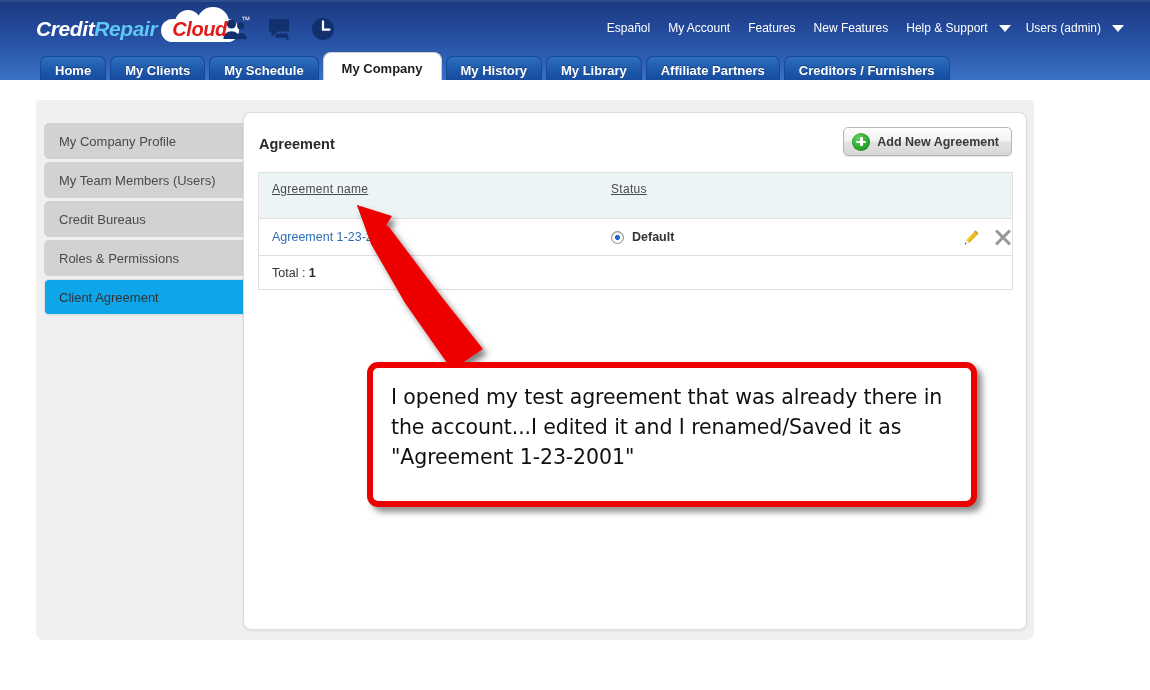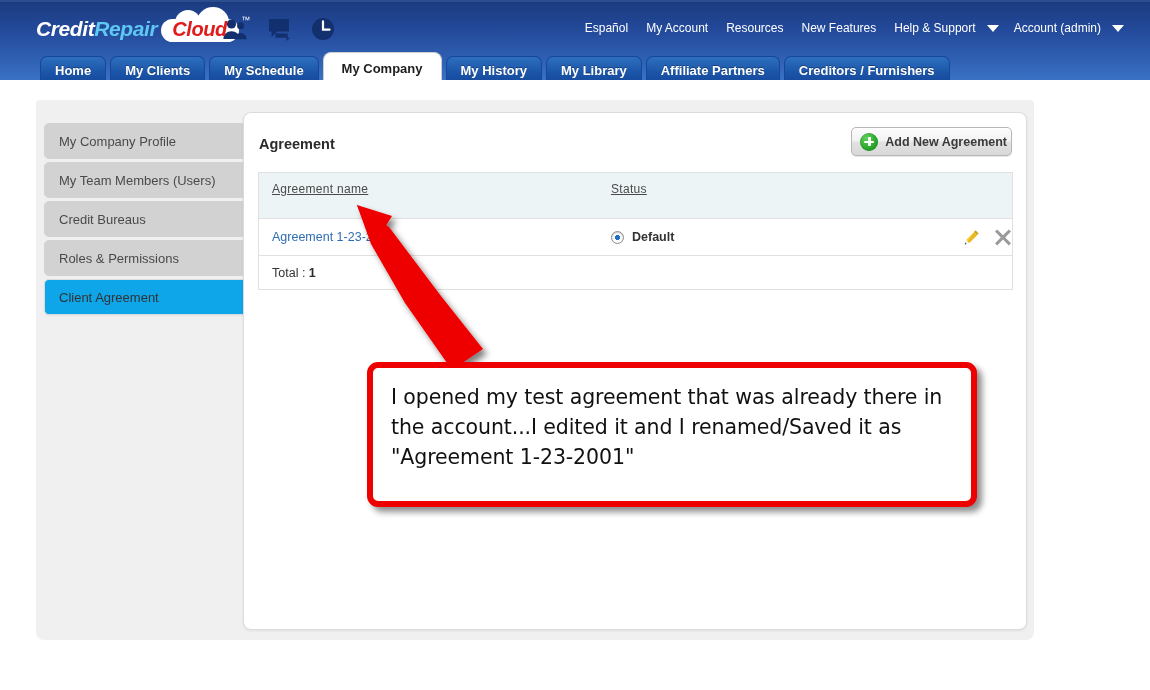--- a/index.html
+++ b/index.html
@@ -127,21 +127,21 @@
     border:1px solid #dcdcdc;
     border-radius:8px;
     box-shadow: 0 1px 3px rgba(0,0,0,.07);
   }
   .card-title {
     position:absolute; left:15px; top:23px;
     font-size:14.5px; font-weight:bold; color:#2b2b2b;
   }
   .btn-add {
     position:absolute; right:14px; top:14px;
-    height:29px; padding:0 4px 0 8px;
+    height:29px; padding:0 12px 0 8px;
     display:flex; align-items:center; gap:7px;
     background: linear-gradient(to bottom, #fdfdfd 0%, #f2f2f2 48%, #e2e2e2 52%, #d8d8d8 100%);
     border:1px solid #b6b6b6; border-radius:5px;
     font-size:12.5px; font-weight:bold; color:#3a3a3a;
     cursor:pointer; white-space:nowrap;
     box-shadow: 0 1px 1px rgba(0,0,0,.10), inset 0 1px 0 #fff;
   }
   .plus-icon {
     width:18px; height:18px; border-radius:50%;
     background: radial-gradient(circle at 35% 28%, #5fd15f 0%, #2cab2c 55%, #1d8a1d 100%);
@@ -251,25 +251,25 @@
         <svg class="hicon" viewBox="0 0 26 26" aria-hidden="true">
           <circle cx="13" cy="13" r="11" fill="#12306e"></circle>
           <path d="M13 5.4v8.2h6.6" stroke="#ffffff" stroke-width="2.2" fill="none" stroke-linecap="round"></path>
         </svg>
       </span>
     </div>
 
     <div class="topnav">
       <a class="tn" href="#">Español</a>
       <a class="tn" href="#">My Account</a>
-      <a class="tn" href="#">Resources</a>
+      <a class="tn" href="#">Features</a>
       <a class="tn" href="#">New Features</a>
       <a class="tn" href="#">Help &amp; Support</a>
       <span class="caret"></span>
-      <a class="tn" href="#">Account (admin)</a>
+      <a class="tn" href="#">Users (admin)</a>
       <span class="caret"></span>
     </div>
 
     <div class="tabs">
       <div class="tab">Home</div>
       <div class="tab">My Clients</div>
       <div class="tab">My Schedule</div>
       <div class="tab active">My Company</div>
       <div class="tab">My History</div>
       <div class="tab">My Library</div>

